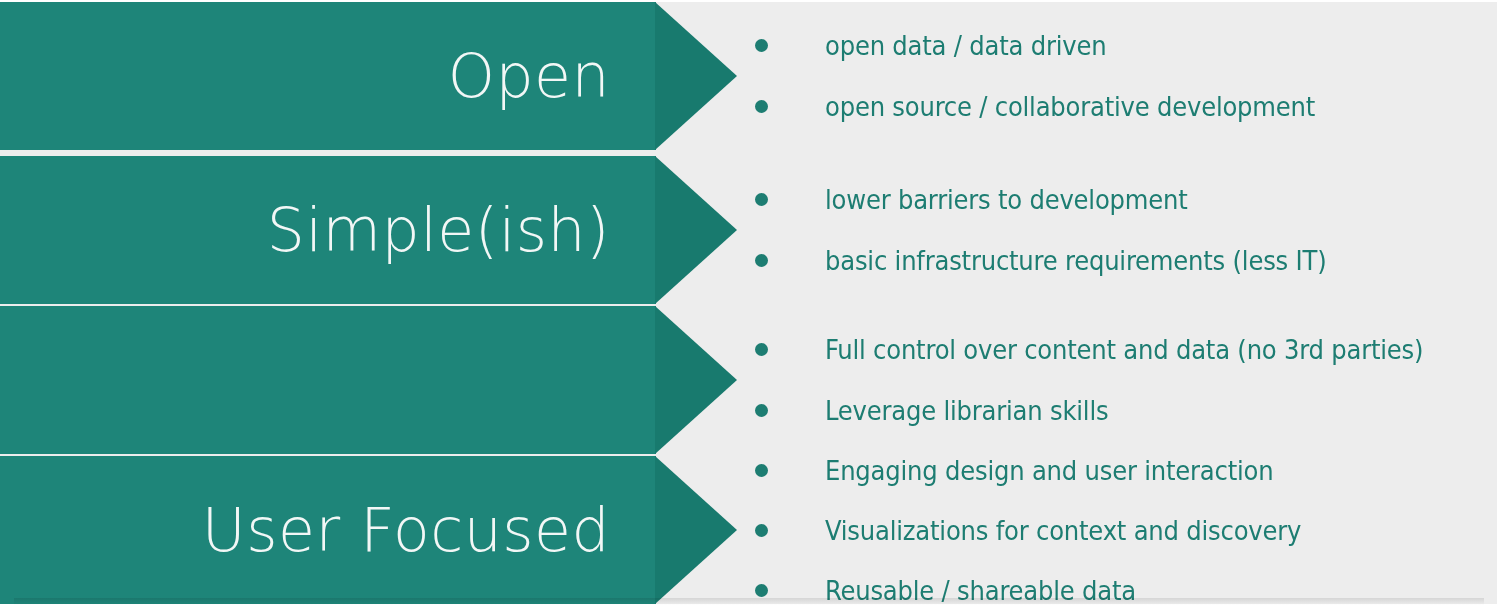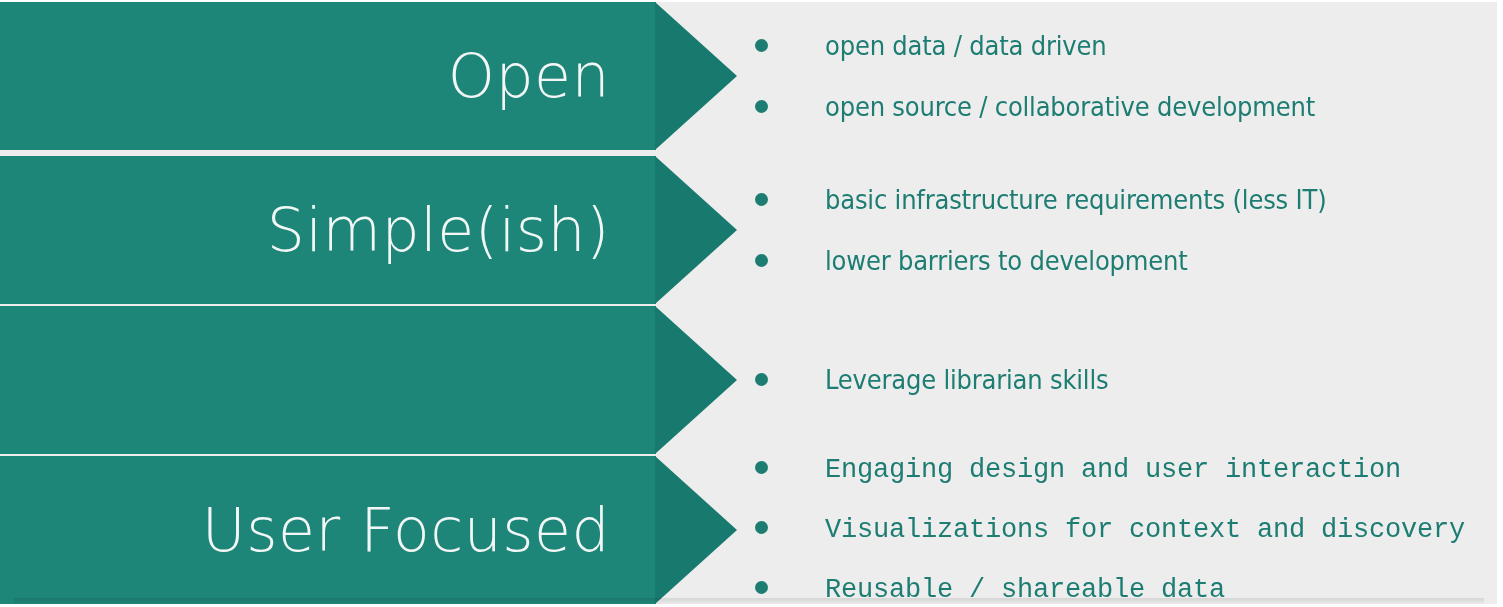--- a/index.html
+++ b/index.html
@@ -119,21 +119,21 @@
     color: #1d7d72;
     font-family: "DejaVu Sans Condensed", "Liberation Sans", sans-serif;
     font-size: 27px;
     line-height: 40px;
     white-space: nowrap;
     letter-spacing: -0.2px;
   }
 
   
   .bullets.three .bullet-row { height: 39px; }
-  .bullets.three .bullet-text { line-height: 39px; font-family: Liberation Mono, monospace; }
+  .bullets.three .bullet-text { line-height: 39px; }
 
   
   #bottom-shadow {
     position: absolute;
     left: 14px;
     top: 598px;
     width: 1470px;
     height: 7px;
     background: linear-gradient(to bottom, rgba(0,0,0,0.10), rgba(0,0,0,0));
   }
@@ -167,38 +167,42 @@
   <div class="row" style="top:156px;">
     <div class="row-bg"></div>
     <div class="chevron">
       <div class="chevron-body"></div>
       <div class="chevron-head"></div>
       <div class="chevron-label">Simple(ish)</div>
     </div>
     <div class="bullets">
       <div class="bullet-row">
         <span class="bullet-dot"></span>
+        <span class="bullet-text">lower barriers to development</span>
+      </div>
+      <div class="bullet-row">
+        <span class="bullet-dot"></span>
         <span class="bullet-text">basic infrastructure requirements (less IT)</span>
       </div>
-      <div class="bullet-row">
-        <span class="bullet-dot"></span>
-        <span class="bullet-text">lower barriers to development</span>
-      </div>
     </div>
   </div>
 
   <div class="row" style="top:306px;">
     <div class="row-bg"></div>
     <div class="chevron">
       <div class="chevron-body"></div>
       <div class="chevron-head"></div>
     </div>
     <div class="bullets">
       <div class="bullet-row">
         <span class="bullet-dot"></span>
+        <span class="bullet-text">Full control over content and data (no 3rd parties)</span>
+      </div>
+      <div class="bullet-row">
+        <span class="bullet-dot"></span>
         <span class="bullet-text">Leverage librarian skills</span>
       </div>
     </div>
   </div>
 
   <div class="row" style="top:456px;text-align:center;">
     <div class="row-bg"></div>
     <div class="chevron">
       <div class="chevron-body"></div>
       <div class="chevron-head"></div>

